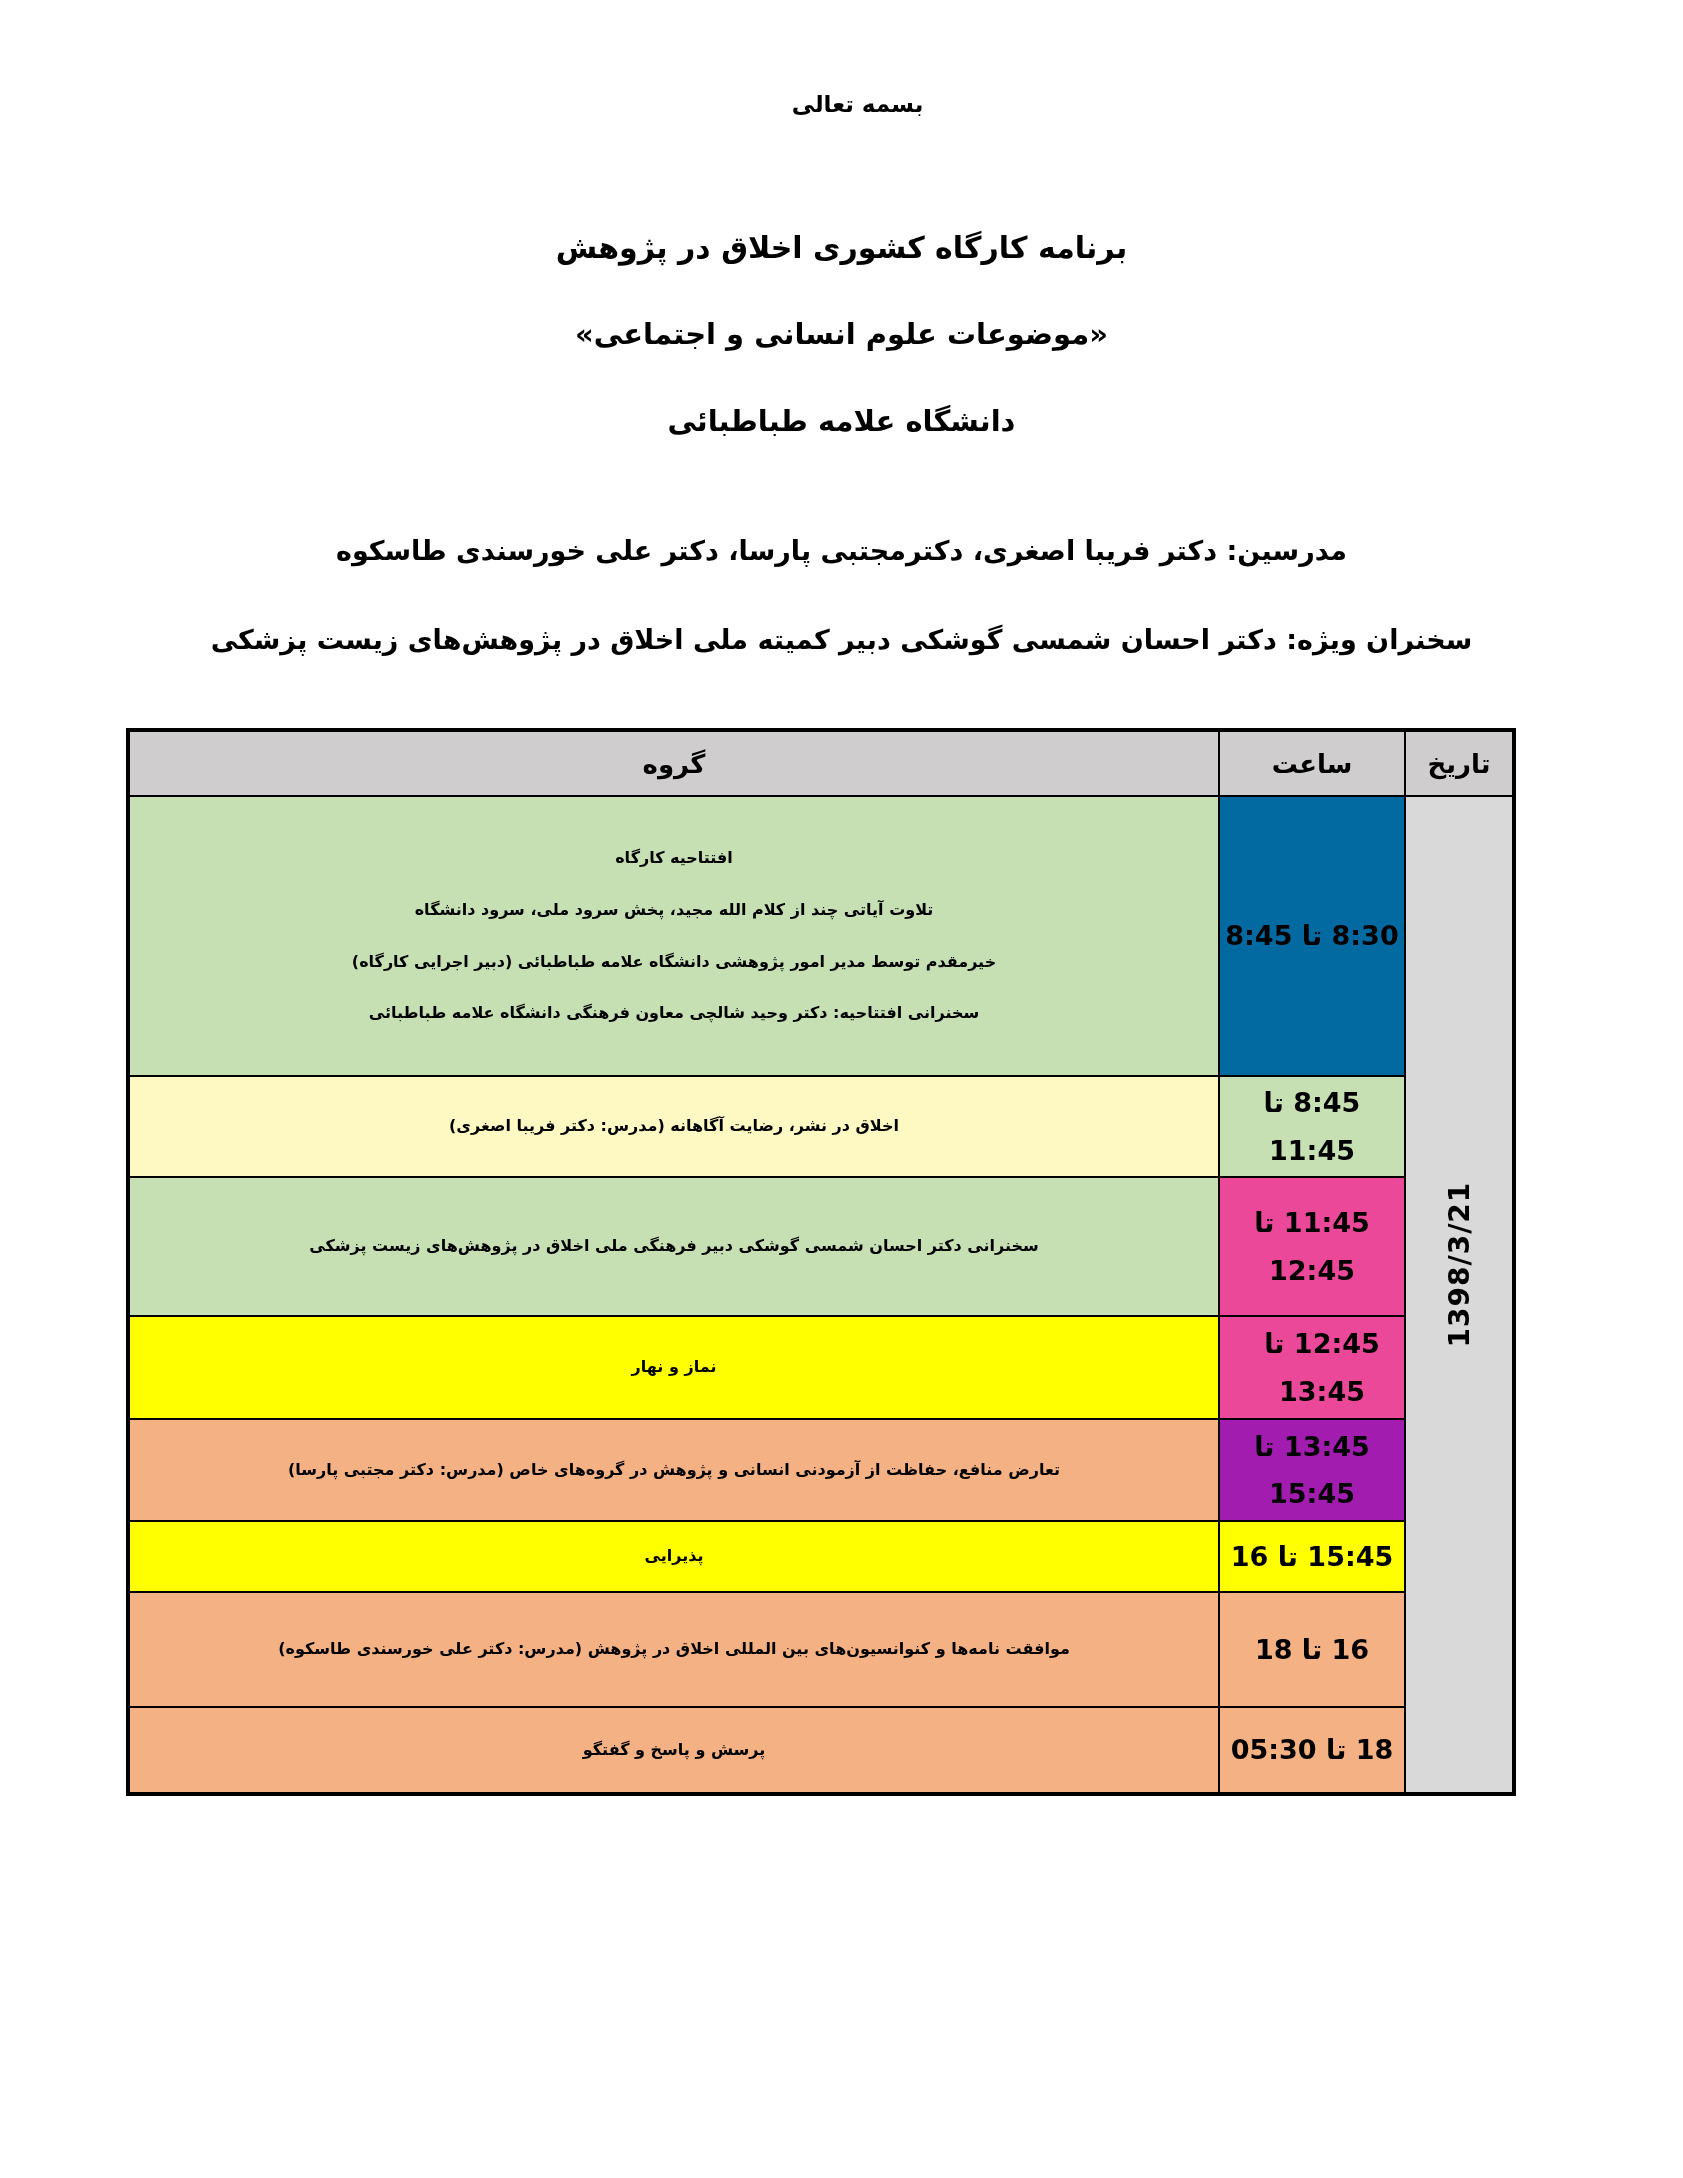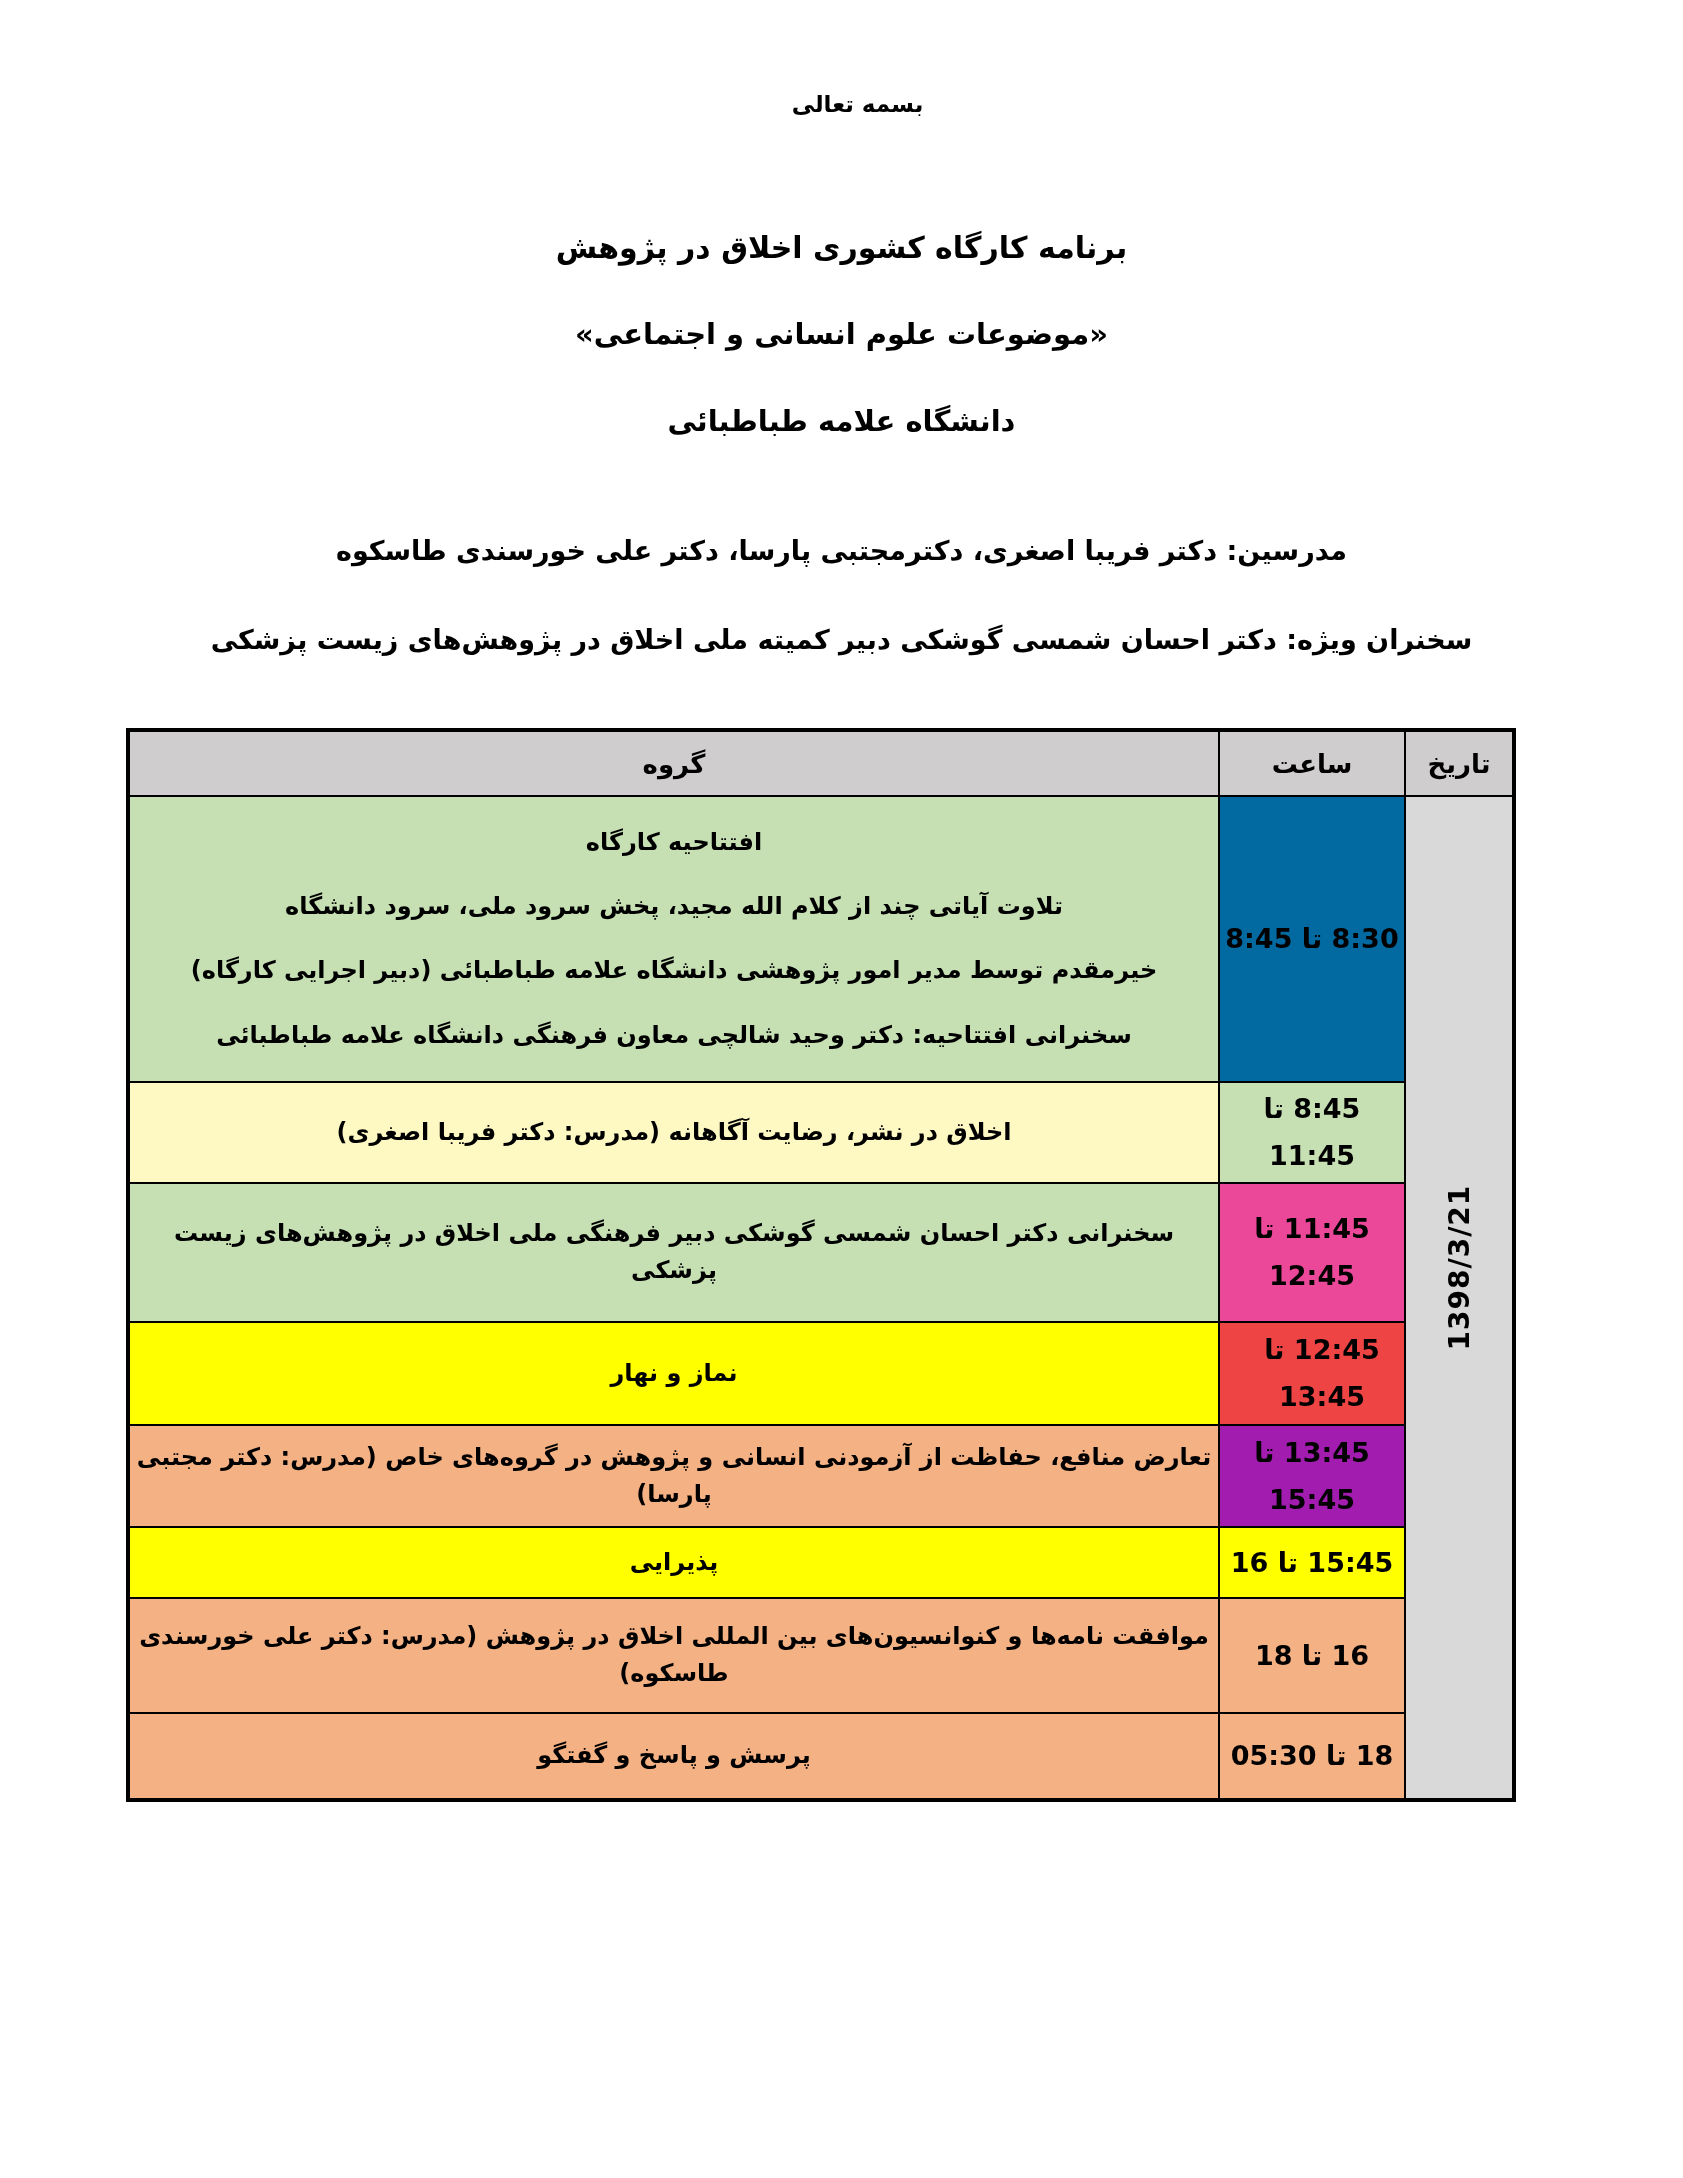--- a/index.html
+++ b/index.html
@@ -23,21 +23,21 @@
     position:absolute;top:728px;left:126px;width:1386px;
     border-collapse:collapse;table-layout:fixed;
     border:4px solid #000;direction:rtl;
   }
   table.schedule th,table.schedule td{
     border:2px solid #000;padding:0;vertical-align:middle;text-align:center;
   }
   table.schedule th{
     font-size:26px;font-weight:bold;height:63px;
   }
-  td.title-cell{font-size:24px;font-weight:bold;line-height:1.55;padding:6px 18px;margin-top:44px;}
+  td.title-cell{font-size:16px;font-weight:bold;line-height:1.55;padding:6px 18px;margin-top:44px;}
   td.time-cell{font-size:27px;font-weight:bold;line-height:1.75;}
   td.date-cell{width:109px;}
   .rot{
     transform:rotate(-90deg);white-space:nowrap;
     font-size:28px;font-weight:bold;letter-spacing:1px;direction:ltr;
   }
   .row-open .line{margin:27px 0;}
   tr.h285{height:280px;} tr.h104{height:101px;} tr.h142{height:139px;}
   tr.h106{height:103px;} tr.h105{height:102px;} tr.h74{height:71px;}
   tr.h118{height:115px;} tr.h90{height:87px;}
@@ -92,21 +92,21 @@
     <tr class="h142">
       <td class="time-cell" style="background: #ec4899;">
         <div>11:45 تا</div>
         <div>12:45</div>
       </td>
       <td class="title-cell" style="background: rgb(198, 224, 180);">
         <div>سخنرانی دکتر احسان شمسی گوشکی دبیر فرهنگی ملی اخلاق در پژوهش‌های زیست پزشکی</div>
       </td>
     </tr>
     <tr class="h106">
-      <td class="time-cell" style="background: #ef4444; padding-left: 20px;">
+      <td class="time-cell" style="background: #ec4899; padding-left: 20px;">
         <div>12:45 تا</div>
         <div>13:45</div>
       </td>
       <td class="title-cell" style="background: rgb(255, 255, 0);">
         <div>نماز و نهار</div>
       </td>
     </tr>
     <tr class="h105">
       <td class="time-cell" style="background: #a21caf; margin-left: 35px;">
         <div>13:45 تا</div>

